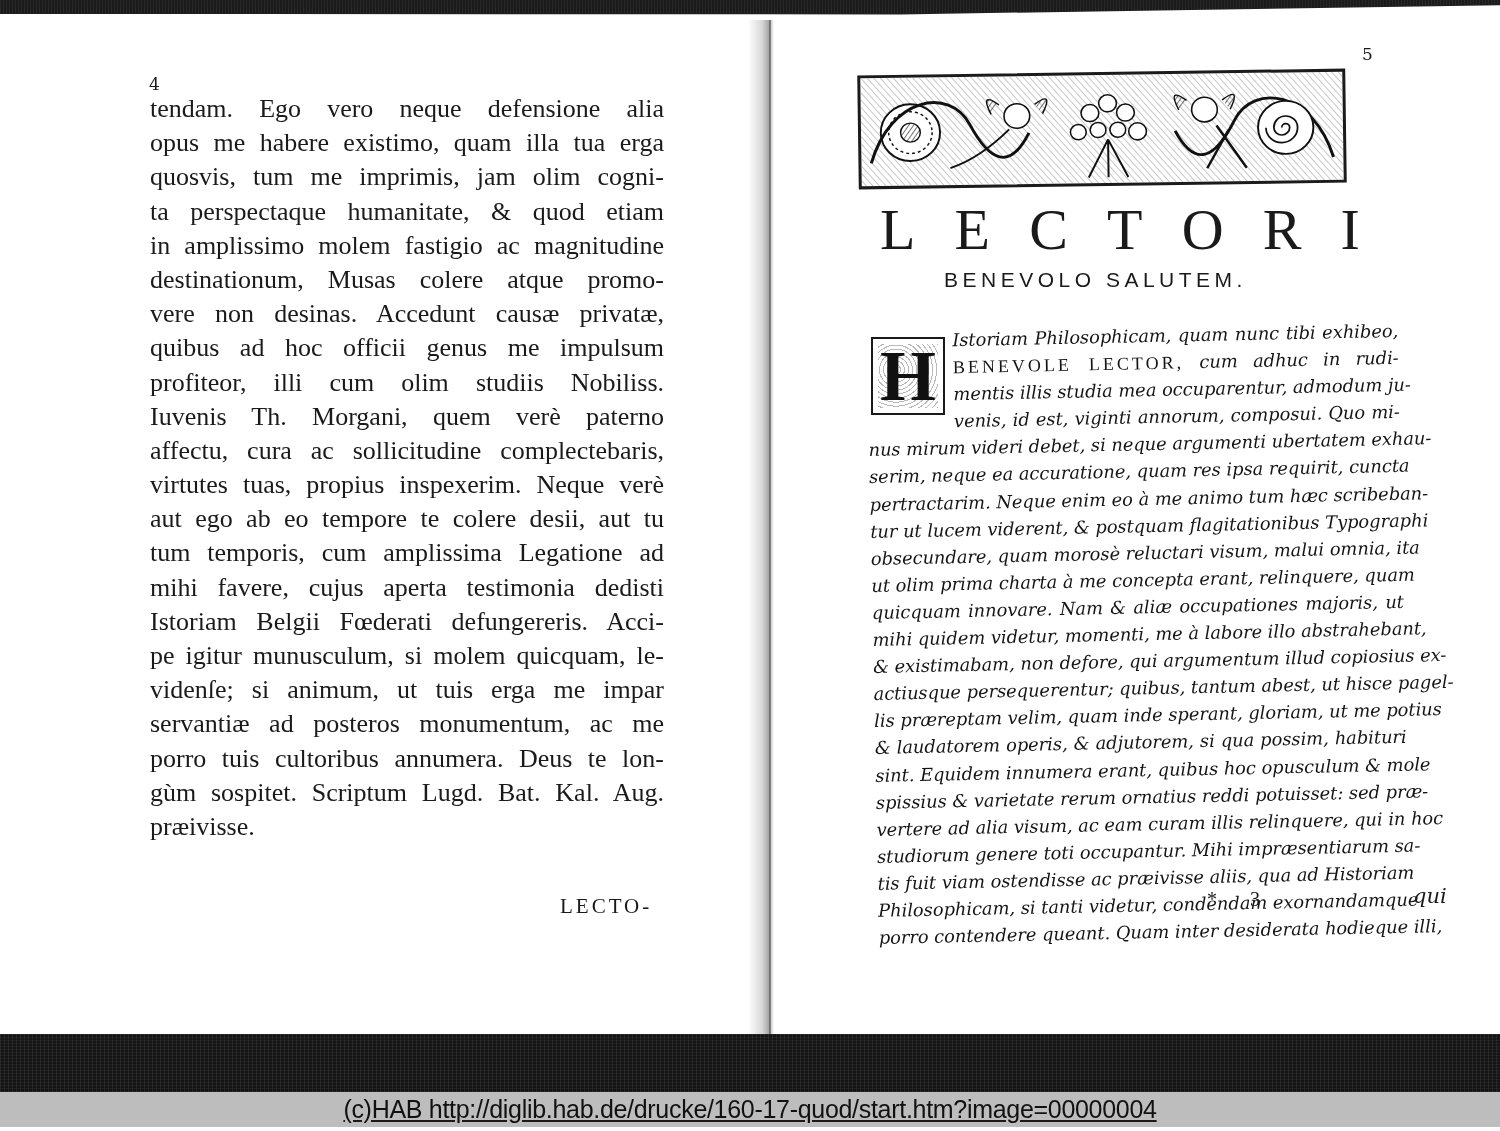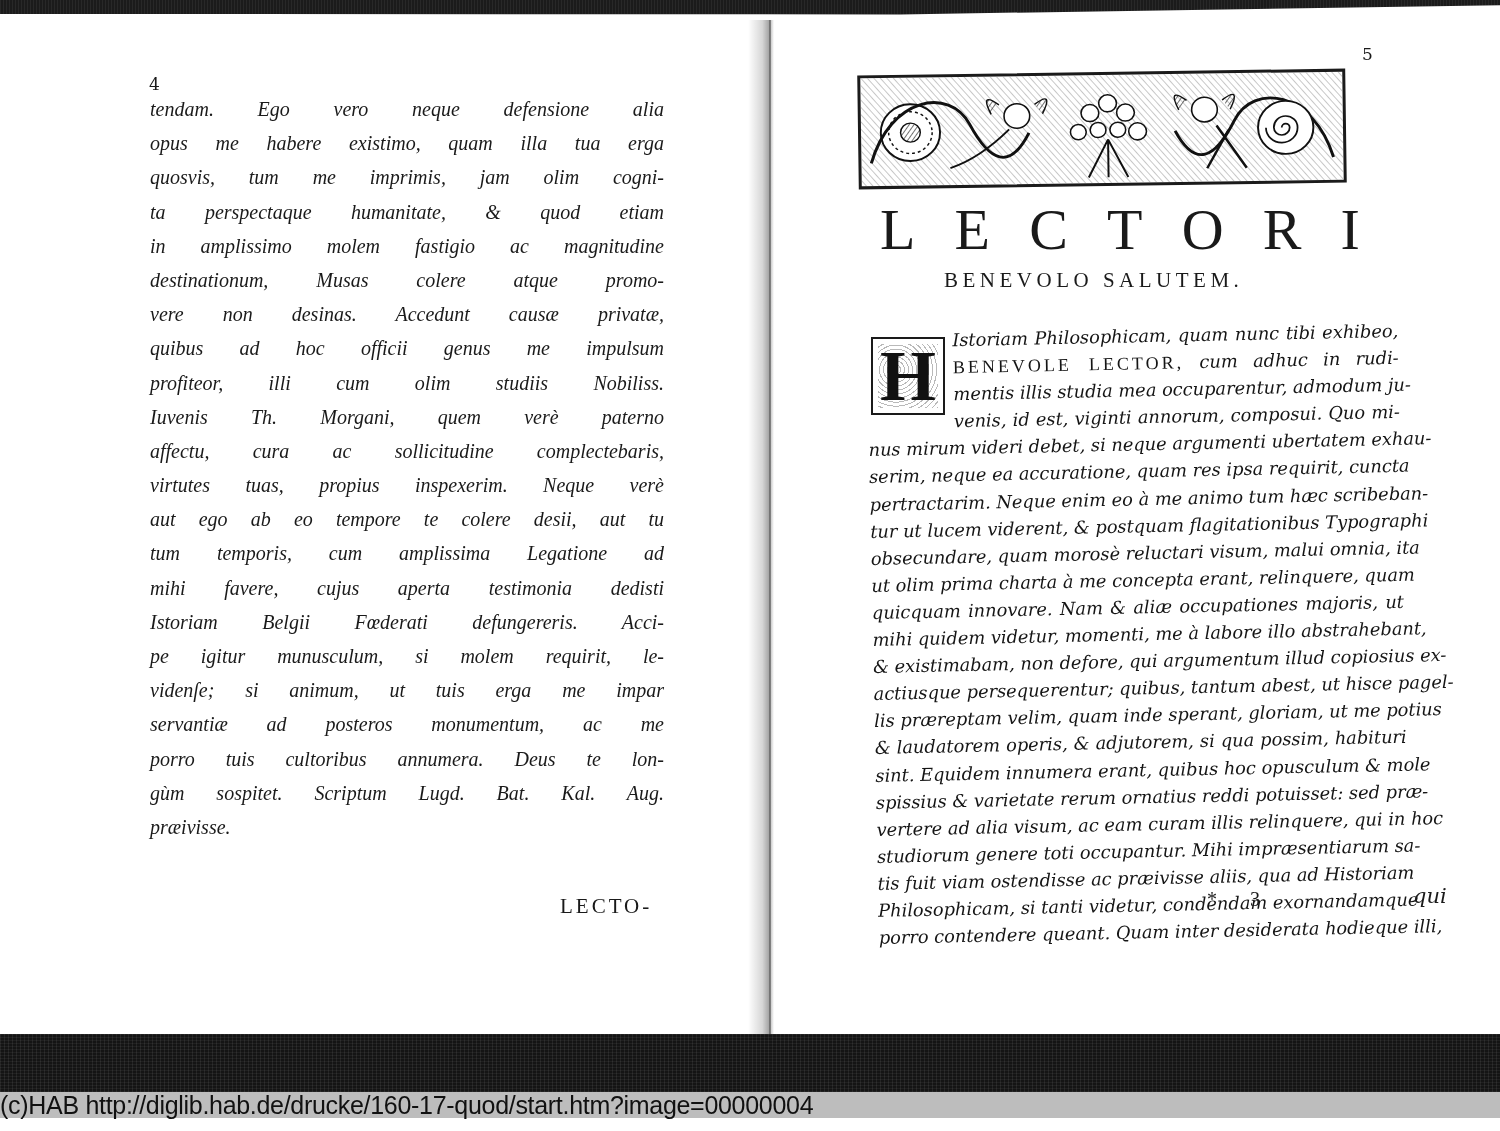--- a/index.html
+++ b/index.html
@@ -23,32 +23,31 @@
   .gutter-shadow {
     position: absolute; left: 748px; top: 20px; width: 26px; height: 1016px;
     background: linear-gradient(90deg, rgba(0,0,0,0) 0%, rgba(0,0,0,0.16) 55%, rgba(0,0,0,0.35) 80%, rgba(0,0,0,0) 100%);
   }
   .gutter-line {
     position: absolute; left: 769px; top: 20px; width: 2px; height: 1016px; background: rgba(0,0,0,0.35);
   }
 
   
   .footer-bar {
-    position: absolute; left: 0; top: 1092px; width: 1500px; height: 26px;
-    background: #bdbdbd; display: flex; align-items: center; 
+    position: absolute; left: 0; top: 1092px; width: 1500px; height: 35px;
+    background: #bdbdbd; display: flex; align-items: center; justify-content: center; text-decoration: underline;
   }
   .footer-bar span {
     font-family: "Liberation Sans", "DejaVu Sans", sans-serif; font-size: 25px; color: #111; letter-spacing: -0.3px;
   }
   .page-num-left { position: absolute; left: 149px; top: 74px; font-size: 17px; }
   .left-text {
     position: absolute; left: 150px; top: 92px; width: 514px;
-    font-family: "Liberation Serif", "DejaVu Serif", serif; font-size: 20px; line-height: 34.2px;
+    font-family: "Liberation Serif", "DejaVu Serif", serif; font-size: 26px; line-height: 34.2px;
     color: #1a1a1a;
-    font-style: italic;
   }
   .left-text .ln { display: block; white-space: nowrap; text-align: justify; text-align-last: justify; height: 34.2px; }
   .left-text .ln.last { text-align-last: left; }
   .catchword-left {
     position: absolute; left: 560px; top: 894px; font-family: "Liberation Serif", serif; font-size: 21px; letter-spacing: 3px;
   }
 
   
   .page-num-right { position: absolute; left: 1362px; top: 44px; font-size: 17px; }
   .headpiece {
@@ -57,21 +56,21 @@
     background: #fff; border: 3px solid #1b1b1b; overflow: hidden;
   }
   .headpiece svg { width: 100%; height: 100%; display: block; }
   .title-lectori {
     position: absolute; left: 880px; top: 198px; width: 480px;
     font-family: "Liberation Serif", "DejaVu Serif", serif; font-size: 58px; line-height: 64px;
     display: flex; justify-content: space-between; color: #1a1a1a;
   }
   .subtitle {
     position: absolute; left: 944px; top: 268px; width: 350px; text-align: left;
-    font-family: Liberation Serif, serif; font-size: 21px; letter-spacing: 4.5px; color: #1a1a1a;
+    font-family: Liberation Sans, sans-serif; font-size: 21px; letter-spacing: 4.5px; color: #1a1a1a;
   }
   .dropcap {
     position: absolute; left: 871px; top: 337px; width: 74px; height: 78px;
     border: 2px solid #1a1a1a; background: #fff;
     display: flex; align-items: center; justify-content: center;
   }
   .dropcap .inner {
     position: absolute; inset: 5px;
     background-image: repeating-radial-gradient(circle at 30% 40%, #222 0 1px, transparent 1px 4px);
     opacity: 0.7;
@@ -114,21 +113,21 @@
     <span class="ln">vere non desinas. Accedunt causæ privatæ,</span>
     <span class="ln">quibus ad hoc officii genus me impulsum</span>
     <span class="ln">profiteor, illi cum olim studiis Nobiliss.</span>
     <span class="ln">Iuvenis Th. Morgani, quem verè paterno</span>
     <span class="ln">affectu, cura ac sollicitudine complectebaris,</span>
     <span class="ln">virtutes tuas, propius inspexerim. Neque verè</span>
     <span class="ln">aut ego ab eo tempore te colere desii, aut tu</span>
     <span class="ln">tum temporis, cum amplissima Legatione ad</span>
     <span class="ln">mihi favere, cujus aperta testimonia dedisti</span>
     <span class="ln">Istoriam Belgii Fœderati defungereris. Acci-</span>
-    <span class="ln">pe igitur munusculum, si molem requirit, le-</span>
+    <span class="ln">pe igitur munusculum, si molem quicquam, le-</span>
     <span class="ln">videnſe; si animum, ut tuis erga me impar</span>
     <span class="ln">servantiæ ad posteros monumentum, ac me</span>
     <span class="ln">porro tuis cultoribus annumera. Deus te lon-</span>
     <span class="ln">gùm sospitet. Scriptum Lugd. Bat. Kal. Aug.</span>
     <span class="ln last">præivisse.</span>
   </div>
 <div class="catchword-left">LECTO-</div>
 
 <div class="page-num-right">5</div>
 <div class="headpiece">

